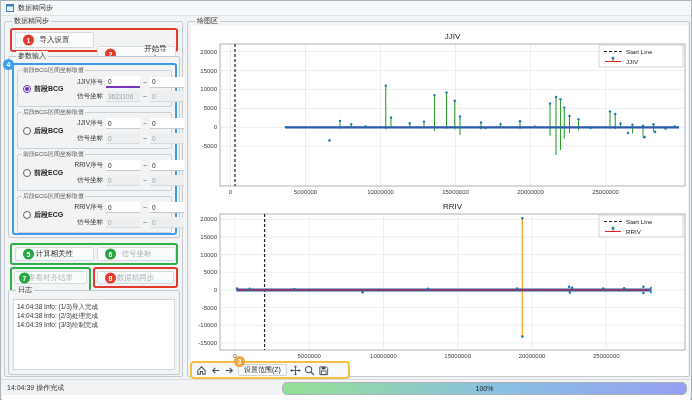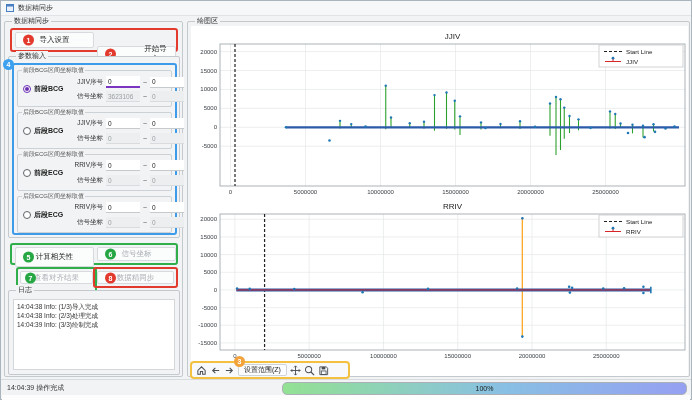--- a/index.html
+++ b/index.html
@@ -150,31 +150,31 @@
               <input class="pinput dis" readonly="" value="0" style="">
               <span class="tilde">~</span>
               <input class="pinput dis" readonly="" value="0" style="">
             </div>
           </div>
         </div>
       <span class="badge blue" style="position:absolute;left:-6px;top:2px;">4</span>
     </div>
 
     <div class="annot-box green" style="left:5px;top:221px;width:168px;height:22px;">
-      <button class="btn" style="left:3px;top:2px;width:79px;height:20px;">
+      <button class="btn" style="left:3px;top:2px;width:79px;height:14px;">
         <span class="badge green">5</span>
         <span>计算相关性</span>
       </button>
       <button class="btn disabled" style="left:85px;top:2px;width:79px;height:14px;">
         <span class="badge green">6</span>
         <span>信号坐标</span>
       </button>
     </div>
 
-    <div class="annot-box green" style="left:11px;top:245px;width:81px;height:29px;">
+    <div class="annot-box green" style="left:5px;top:245px;width:81px;height:29px;">
       <button class="btn disabled narrow" style="left:2px;top:2px;width:73px;height:13px;">
         <span class="badge green">7</span>
         <span>查看对齐结果</span>
       </button>
     </div>
     <div class="annot-box red" style="left:88px;top:245px;width:85px;height:21px;">
       <button class="btn disabled" style="left:2px;top:2px;width:77px;height:13px;">
         <span class="badge red">8</span>
         <span>数据精同步</span>
       </button>

